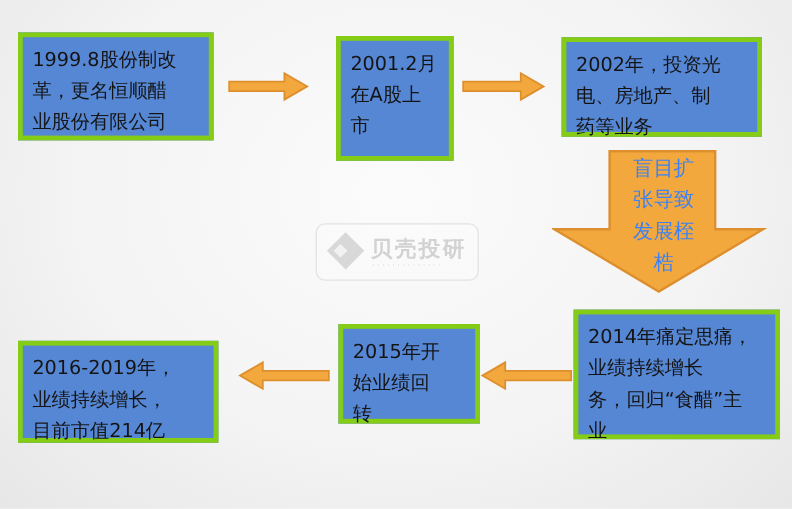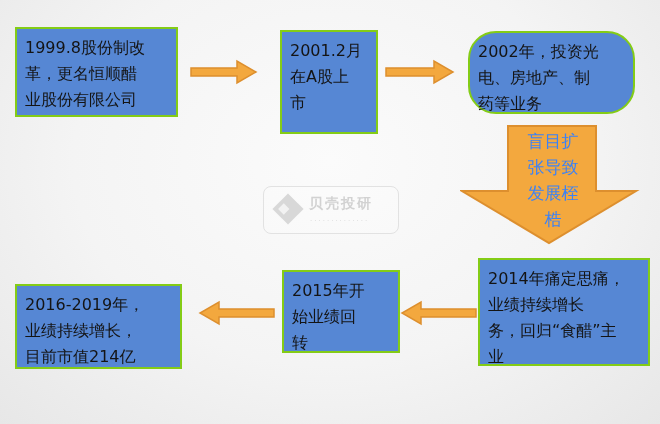--- a/index.html
+++ b/index.html
@@ -3,27 +3,27 @@
 <meta charset="utf-8">
 <style>
   html,body{margin:0;padding:0;}
   body{
     width:660px;height:424px;position:relative;overflow:hidden;
     font-family:"DejaVu Sans","Liberation Sans",sans-serif;
     background:radial-gradient(ellipse at 50% 38%, #fbfbfb 0%, #f4f4f4 55%, #e7e7e7 100%);
   }
   .box{
     position:absolute;box-sizing:border-box;
-    background:#5687d4;border:2px solid #84cc16;
+    background:#5687d4;border:4px solid #84cc16;
     color:#141414;font-size:16px;line-height:26px;
     padding:6px 8px;white-space:pre-line;text-align:left;
   }
   .b1{left:15px;top:27px;width:163px;height:90px;}
   .b2{left:280px;top:30px;width:98px;height:104px;}
-  .b3{left:468px;top:31px;width:167px;height:83px;border-radius:28px;}
+  .b3{left:468px;top:31px;width:167px;height:83px;}
   .b4{left:478px;top:258px;width:172px;height:108px;}
   .b5{left:282px;top:270px;width:118px;height:83px;}
   .b6{left:15px;top:268px;width:167px;height:85px;margin-top:16px;}
   .arrow{position:absolute;}
   .ar1{left:190px;top:59px;}
   .ar2{left:385px;top:59px;}
   .al1{left:400px;top:300px;}
   .al2{left:198px;top:300px;}
   .down-arrow{left:460px;top:124px;}
   .down-label{
@@ -38,21 +38,21 @@
   }
   .wm-diamond{
     position:absolute;left:13px;top:11px;width:22px;height:22px;
     background:#d8d8d8;transform:rotate(45deg);
   }
   .wm-diamond-hole{
     position:absolute;left:4px;top:10px;width:8px;height:8px;background:#f2f2f2;
   }
   .wm-text{
     position:absolute;left:45px;top:8px;width:86px;
-    color:#d2d2d2;font-size:14px;letter-spacing:2px;font-weight:bold;
+    color:#d2d2d2;font-size:18px;letter-spacing:2px;font-weight:bold;
   }
   .wm-tagline{
     position:absolute;left:46px;top:30px;width:84px;
     color:#d4d4d4;font-size:7px;letter-spacing:2px;overflow:hidden;white-space:nowrap;
   }
 </style>
 </head>
 <body>
 
 <div class="box b1">1999.8股份制改

